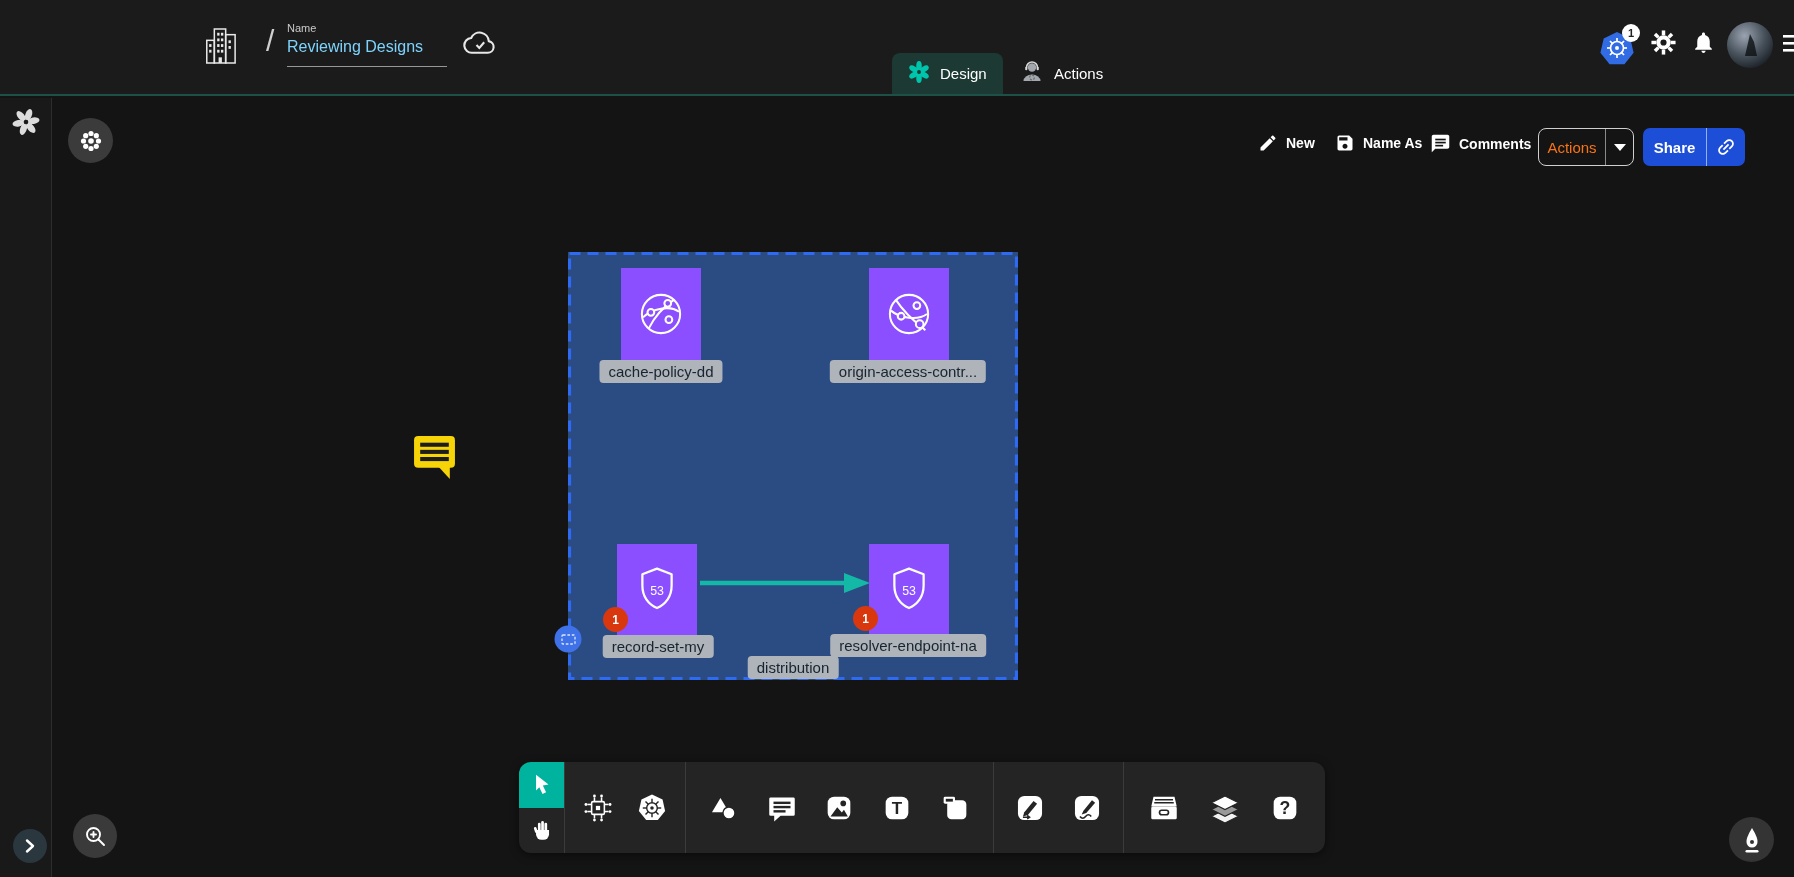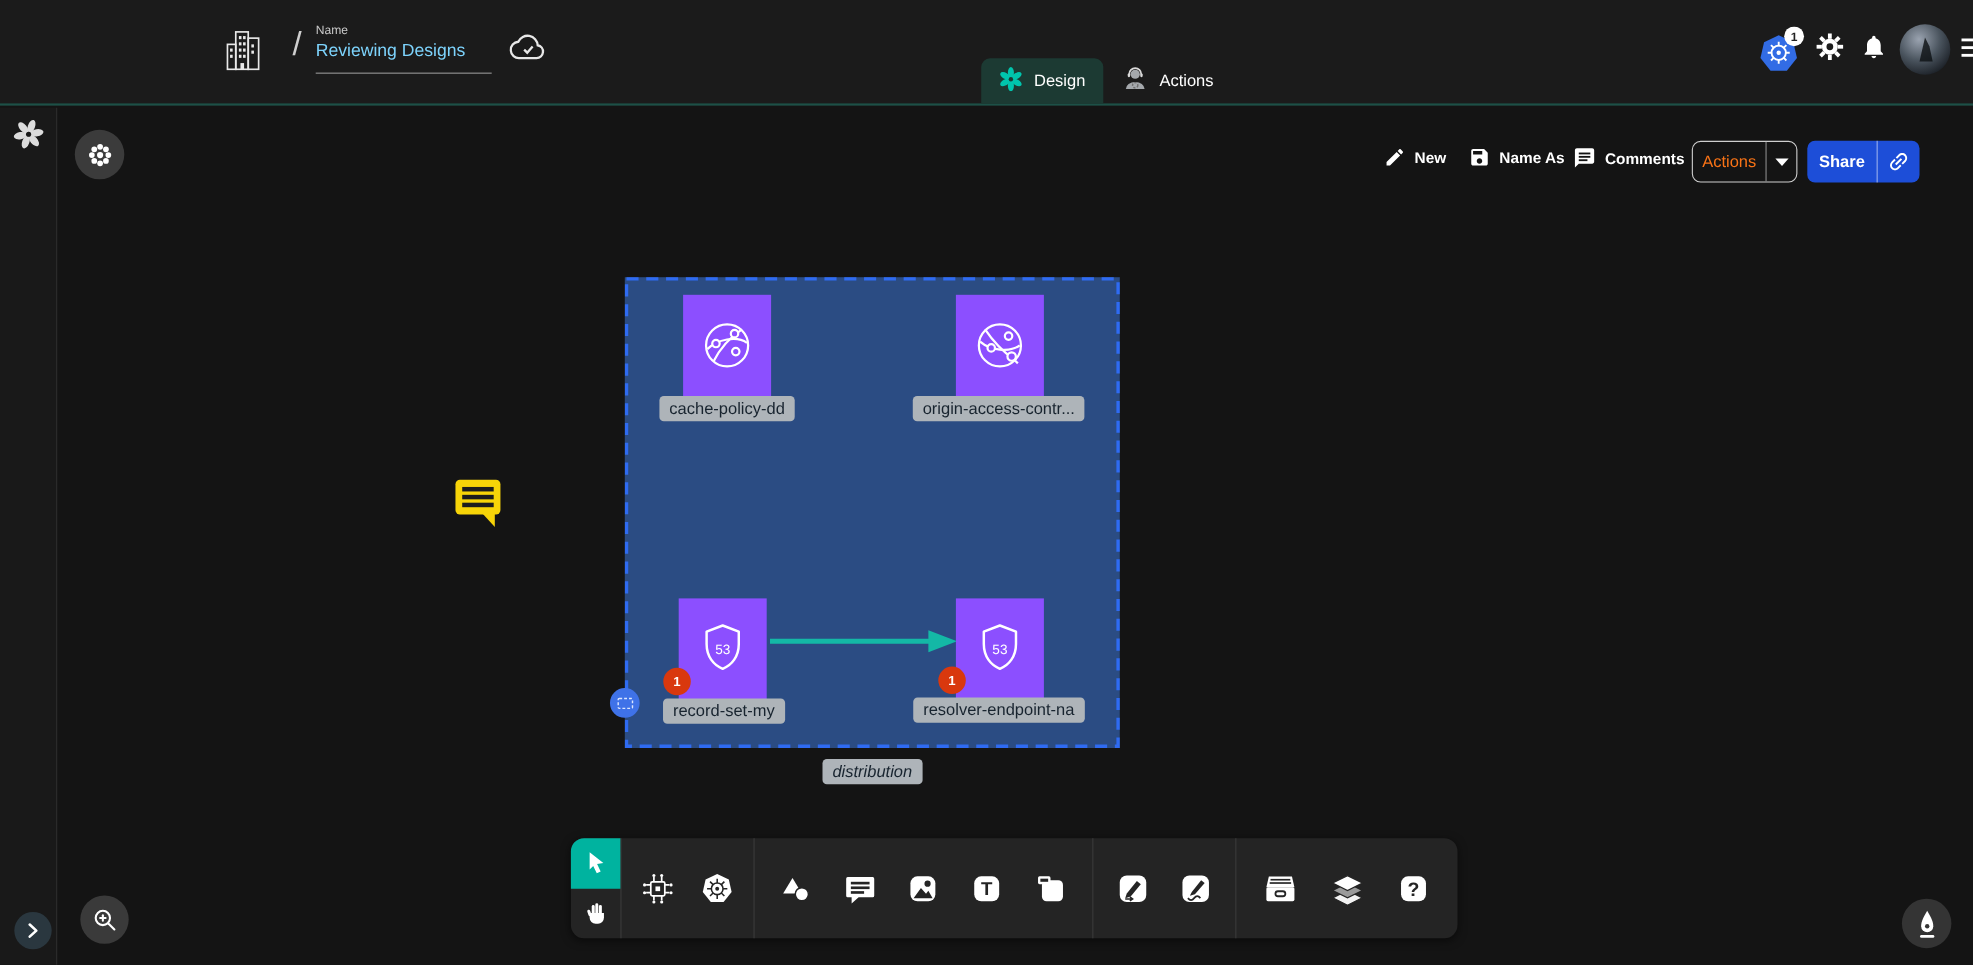--- a/index.html
+++ b/index.html
@@ -287,21 +287,21 @@
     </svg>
   </span>
 </div>
 
 <div id="selection">
   <svg class="abs" style="left:0; top:0;" width="450" height="428">
     <rect x="1.5" y="1.5" width="447" height="425" fill="none" stroke="#2F6BF2" stroke-width="3.2" stroke-dasharray="11 7"></rect>
   </svg>
 </div>
 
-<div class="node-label" style="left:793px; top:690px;font-style:italic;">distribution</div>
+<div class="node-label" style="left:793px; top:656px;">distribution</div>
 
 <div class="abs" style="left:412px; top:434px; z-index:10; cursor:pointer;">
   <svg width="45" height="46" viewBox="0 0 44 45">
     <rect x="2" y="2" width="40" height="31" rx="4" fill="#F7D408"></rect>
     <polygon points="26,32 37,32 37,44" fill="#F7D408"></polygon>
     <rect x="8" y="8.5" width="28" height="4" fill="#1d1d1d"></rect>
     <rect x="8" y="15.5" width="28" height="4" fill="#1d1d1d"></rect>
     <rect x="8" y="22.5" width="28" height="4" fill="#1d1d1d"></rect>
   </svg>
 </div>

